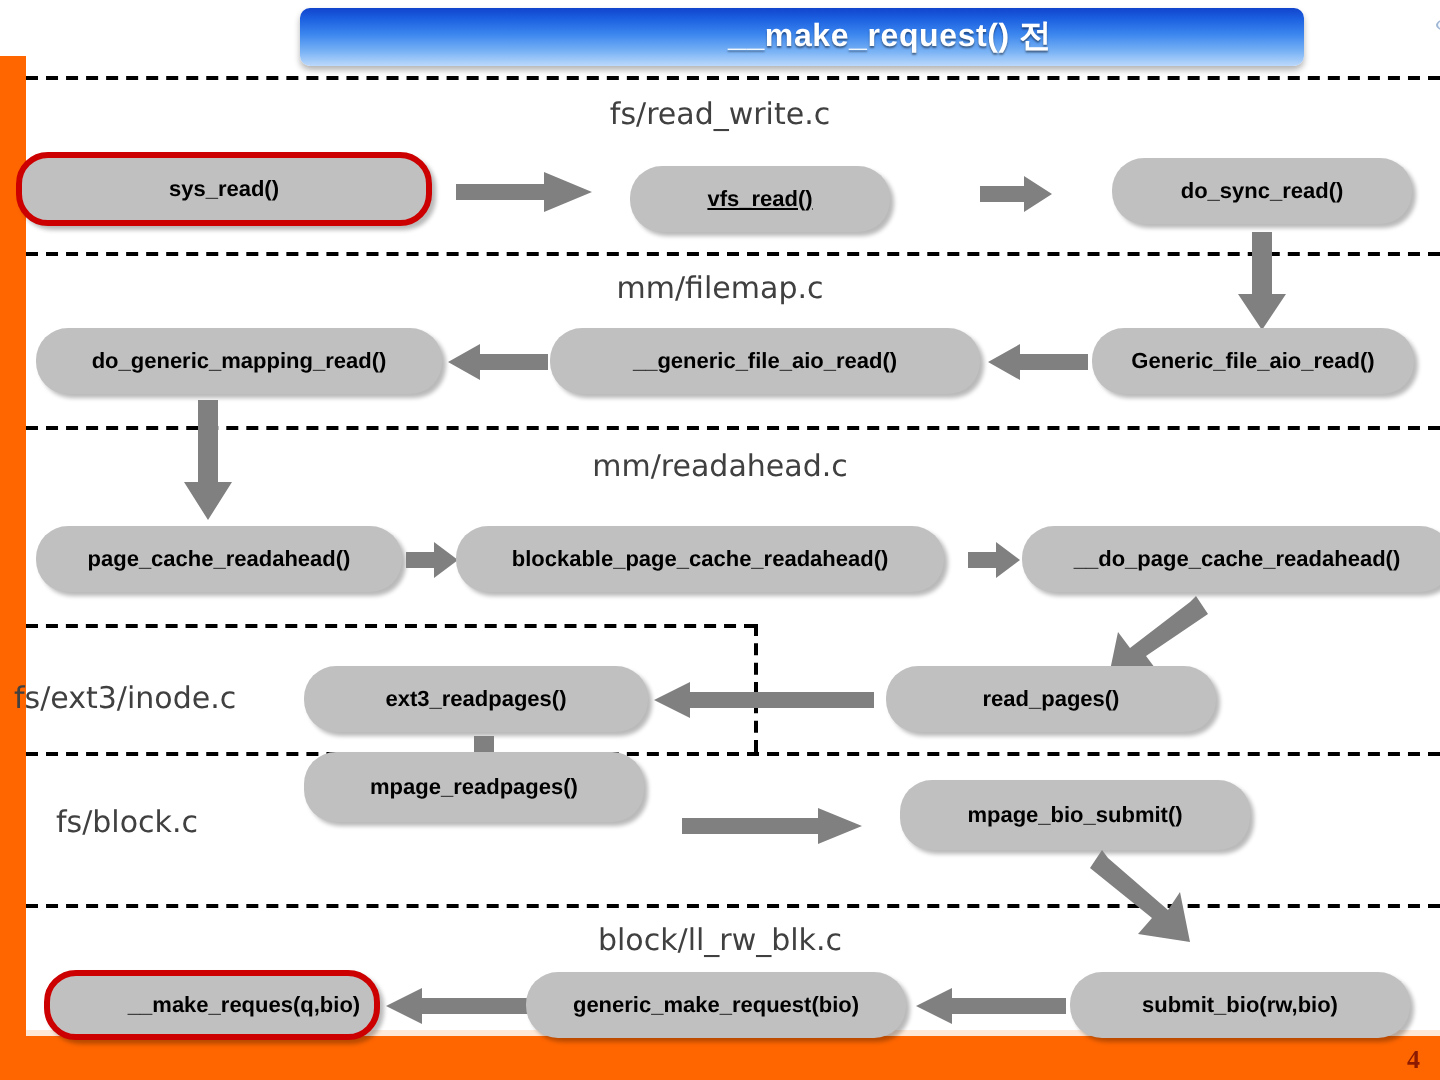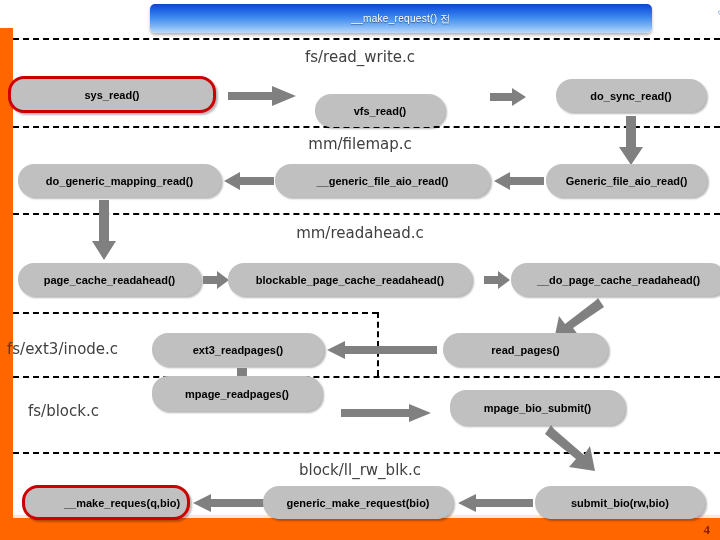--- a/index.html
+++ b/index.html
@@ -58,24 +58,25 @@
   }
   .banner-text {
     position: absolute;
     left: 0;
     top: 0;
     width: 100%;
     height: 29px;
     line-height: 29px;
     text-align: center;
     color: #ffffff;
-    font-size: 10px;
-    font-weight: normal;
+    font-size: 16px;
+    font-weight: bold;
     letter-spacing: 0.3px;
     text-shadow: 0 1px 1px rgba(0,0,0,0.45);
+    padding-left: 44px;
   }
   .banner-gloss {
     position: absolute;
     left: 568px;
     top: 0px;
     width: 96px;
     height: 17px;
     border-radius: 50%;
     background: linear-gradient(to bottom, #ffffff 0%, #f4f8ff 55%, #cfdcee 100%);
     border: 1px solid #9fb6d4;
@@ -179,21 +180,21 @@
   <div class="file-label centered" style="left:0px; top:461px; width:720px;">block/ll_rw_blk.c</div>
 
   <div class="fbox hl" style="left:8px; top:76px; width:208px; height:37px;">sys_read()</div>
 
   <div class="arrow" style="left:228px; top:86px;">
     <svg width="68" height="20" viewBox="0 0 68 20">
       <polygon points="0,6 44,6 44,0 68,10 44,20 44,14 0,14" fill="#808080"></polygon>
     </svg>
   </div>
 
-  <div class="fbox" style="left:315px; top:94px; width:130px; height:33px;">vfs_read()</div>
+  <div class="fbox" style="left:315px; top:83px; width:130px; height:33px;text-decoration:underline;">vfs_read()</div>
 
   <div class="arrow" style="left:490px; top:88px;">
     <svg width="36" height="18" viewBox="0 0 36 18">
       <polygon points="0,5 22,5 22,0 36,9 22,18 22,13 0,13" fill="#808080"></polygon>
     </svg>
   </div>
 
   <div class="fbox" style="left:556px; top:79px; width:150px; height:33px;">do_sync_read()</div>
 
   <div class="arrow" style="left:619px; top:116px;">

